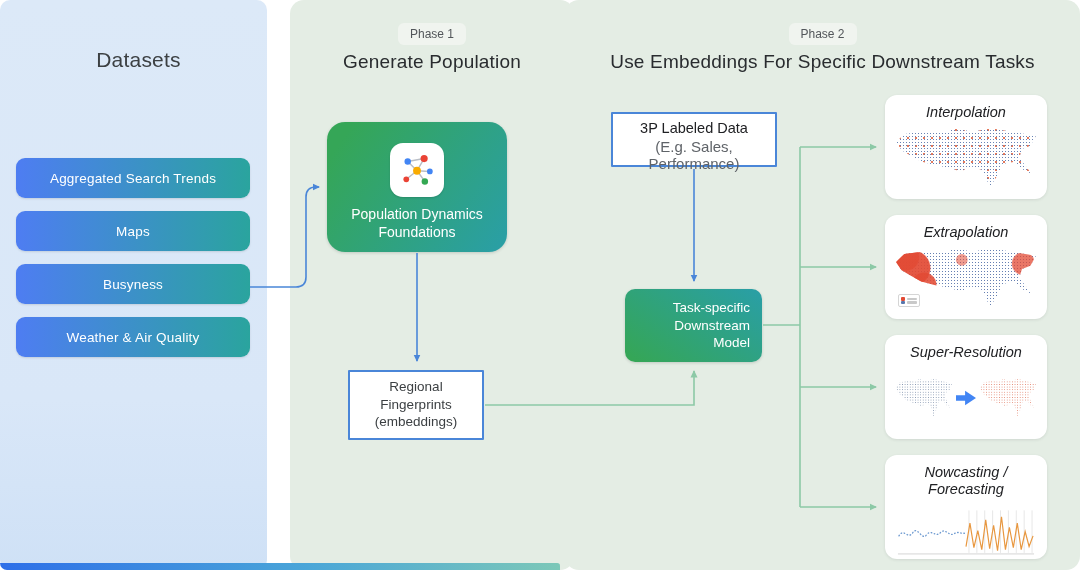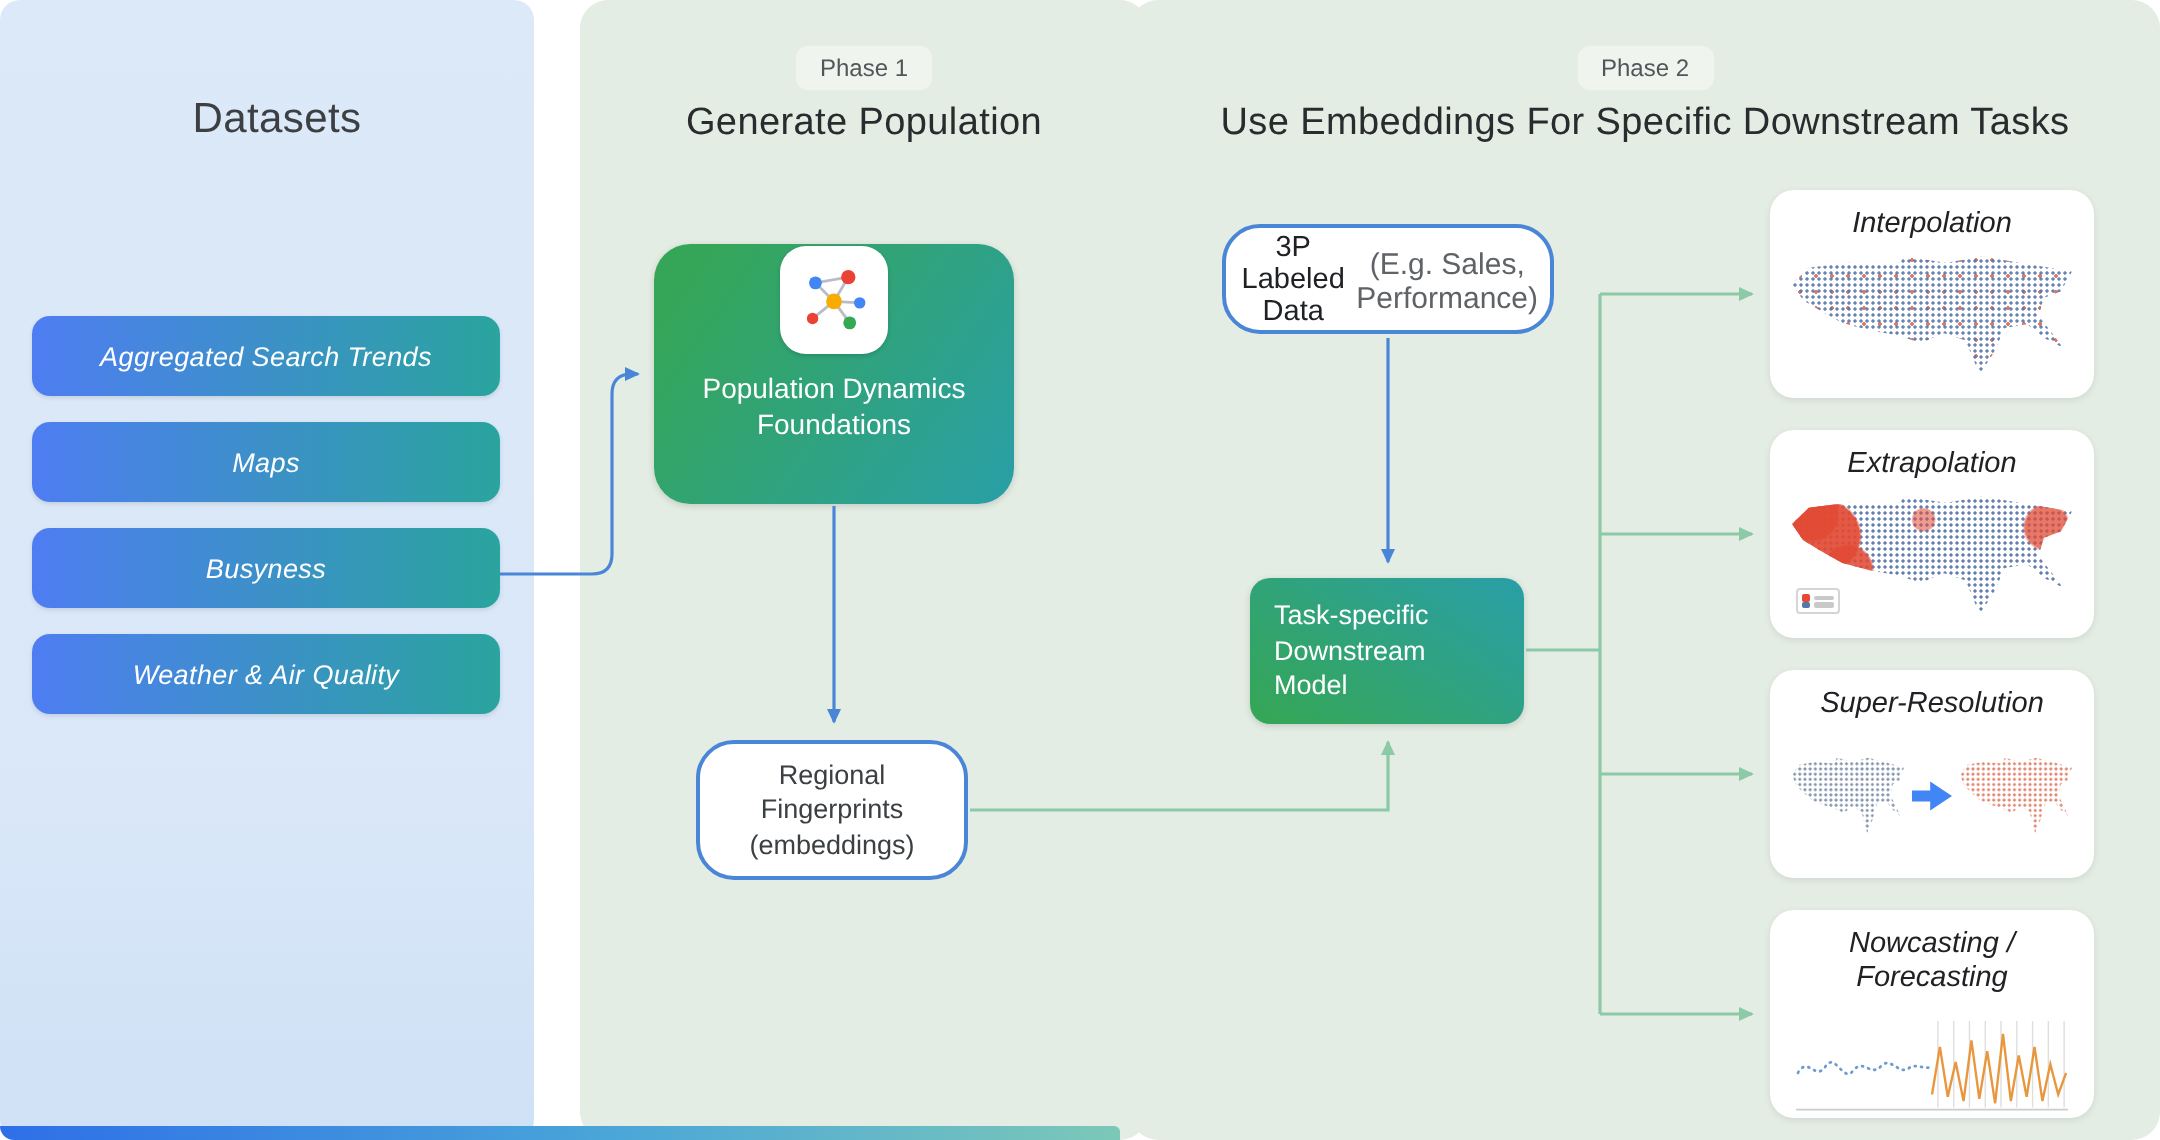--- a/index.html
+++ b/index.html
@@ -27,49 +27,49 @@
 
   .panel-title{position:absolute;top:48px;left:0;width:100%;text-align:center;
     font-size:21px;font-weight:400;color:#3c4043;letter-spacing:.2px;padding-left:10px;}
 
   .phase-badge{position:absolute;top:23px;left:50%;transform:translateX(-50%);
     background:#f0f4ef;color:#52565a;font-size:12px;padding:4px 12px;border-radius:6px;white-space:nowrap;}
   .phase-title{position:absolute;top:51px;left:0;width:100%;text-align:center;
     font-size:19px;font-weight:400;color:#292c2f;letter-spacing:.2px;}
 
   
-  .pill-list{position:absolute;top:158px;left:16px;width:234px;display:flex;flex-direction:column;gap:13px;font-style:italic;}
+  .pill-list{position:absolute;top:158px;left:16px;width:234px;display:flex;flex-direction:column;gap:13px;}
   .pill{height:40px;border-radius:9px;display:flex;align-items:center;justify-content:center;
     color:#fff;font-size:13.5px;letter-spacing:.2px;
     background:linear-gradient(90deg,var(--pill-gradient-start),var(--pill-gradient-end));
     box-shadow:0 1px 2px rgba(60,64,67,.15);}
 
   
   .model-box{position:absolute;left:327px;top:122px;width:180px;height:130px;border-radius:18px;
     background:linear-gradient(125deg,var(--model-gradient-start) 10%,var(--model-gradient-end) 95%);
-    display:flex;flex-direction:column;align-items:center;padding-top:1px;
+    display:flex;flex-direction:column;align-items:center;padding-top:21px;
     box-shadow:0 1px 3px rgba(60,64,67,.2);}
   .model-icon{width:54px;height:54px;background:#fff;border-radius:13px;display:flex;
     align-items:center;justify-content:center;box-shadow:0 1px 2px rgba(0,0,0,.15);}
   .model-label{margin-top:9px;color:#fff;font-size:14px;line-height:1.25;text-align:center;padding:0 10px;}
 
-  .outline-box{position:absolute;background:#fff;border:2px solid var(--blue-accent);border-radius:19px;
-    display:flex;flex-direction:row;align-items:center;justify-content:flex-end;text-align:center;}
+  .outline-box{position:absolute;background:#fff;border:2px solid var(--blue-accent);border-radius:1px;
+    display:flex;flex-direction:column;align-items:center;justify-content:flex-start;text-align:center;}
   .fingerprints-box{left:348px;top:370px;width:136px;height:70px;font-size:13.5px;color:#3c4043;
     line-height:1.3;padding:6px 10px;}
 
   
   .labeled-data-box{left:611px;top:112px;width:166px;height:55px;padding:6px 4px;}
   .labeled-title{font-size:14.5px;color:#202124;}
   .labeled-sub{font-size:15px;color:#5f6368;margin-top:2px;}
 
   .task-model-box{position:absolute;left:625px;top:289px;width:137px;height:73px;border-radius:10px;
     background:linear-gradient(215deg,var(--model-gradient-end) 5%,var(--model-gradient-start) 95%);
     color:#fff;font-size:13.5px;line-height:1.3;display:flex;align-items:center;justify-content:center;
-    text-align:left;padding:6px 12px;box-shadow:0 1px 3px rgba(60,64,67,.2);}
+    text-align:right;padding:6px 12px;box-shadow:0 1px 3px rgba(60,64,67,.2);}
 
   
   .task-card{position:absolute;left:885px;width:162px;height:104px;background:#fff;border-radius:12px;
     box-shadow:0 1px 3px rgba(60,64,67,.12);display:flex;flex-direction:column;padding:9px 11px 10px;}
   .card-interpolation{top:95px;}
   .card-extrapolation{top:215px;}
   .card-superres{top:335px;}
   .card-nowcasting{top:455px;}
   .task-title{text-align:center;font-size:14.5px;color:#202124;line-height:1.2;font-style:italic;}
   .task-media{flex:1;position:relative;margin-top:5px;}

